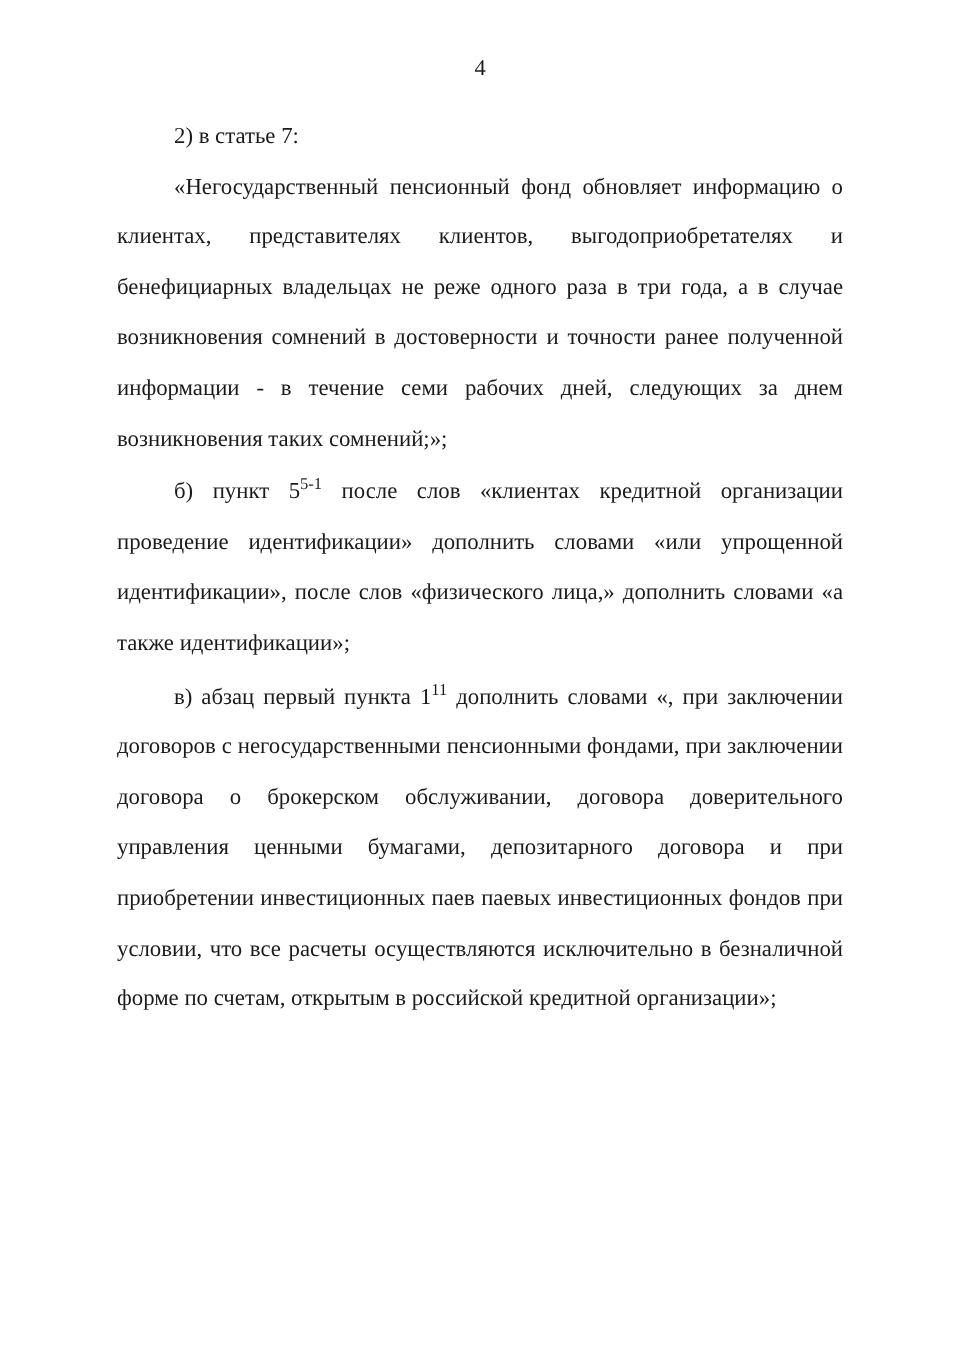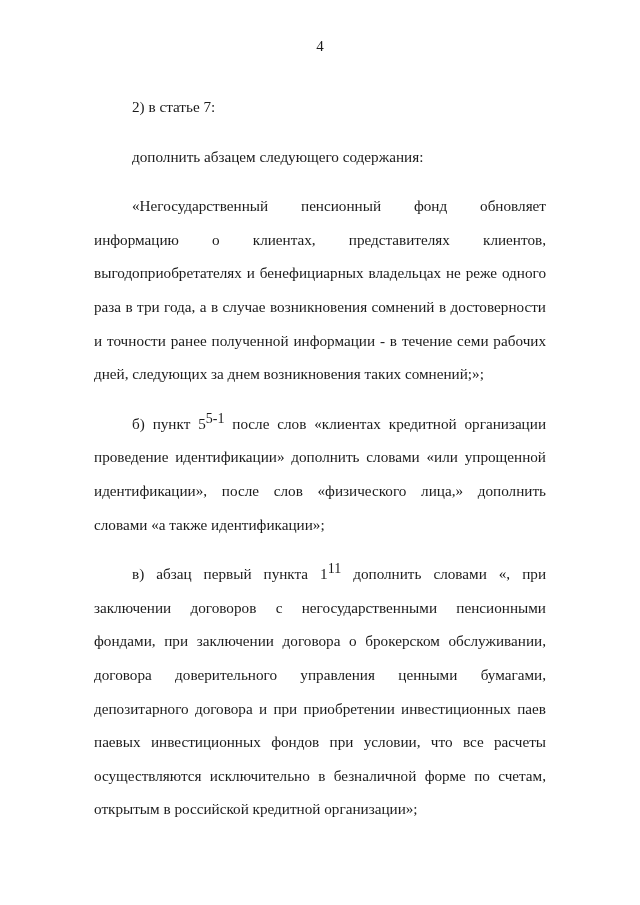--- a/index.html
+++ b/index.html
@@ -10,31 +10,30 @@
     color: #1a1a1a; font-size: 15.2px;
   }
   .page-number {
     position: absolute; top: 38px; left: 0; width: 640px; text-align: center;
     font-size: 15px;
   }
   .body {
     position: absolute; left: 78px; top: 74px; width: 484px;
     line-height: 33.6px;
   }
-  .p { margin: 16px; text-align: justify; text-align-last: left; }
+  .p { margin: 0; text-align: justify; text-align-last: left; }
   .indent { text-indent: 38px; }
   .spaced { margin-top: 2px; }
-  sup { font-size: 14px; line-height: 0; vertical-align: 6px; }
+  sup { font-size: 11px; line-height: 0; vertical-align: 6px; }
 </style>
 </head>
 <body>
 
 <div class="page">
   <div class="page-number">4</div>
 
   <div class="body">
     <p class="p indent">2) в статье 7:</p>
-    <p class="p indent">дополнить абзацем следующего содержания:</p>
     <p class="p indent">«Негосударственный пенсионный фонд обновляет информацию о клиентах, представителях клиентов, выгодоприобретателях и бенефициарных владельцах не реже одного раза в три года, а в случае возникновения сомнений в достоверности и точности ранее полученной информации - в течение семи рабочих дней, следующих за днем возникновения таких сомнений;»;</p>
     <p class="p indent spaced"><span>б) пункт 5</span><sup>5-1</sup><span> после слов «клиентах кредитной организации проведение идентификации» дополнить словами «или упрощенной идентификации», после слов «физического лица,» дополнить словами «а также идентификации»;</span></p>
     <p class="p indent spaced"><span>в) абзац первый пункта 1</span><sup>11</sup><span> дополнить словами «, при заключении договоров с негосударственными пенсионными фондами, при заключении договора о брокерском обслуживании, договора доверительного управления ценными бумагами, депозитарного договора и при приобретении инвестиционных паев паевых инвестиционных фондов при условии, что все расчеты осуществляются исключительно в безналичной форме по счетам, открытым в российской кредитной организации»;</span></p>
   </div>
 </div>
 
 </body></html>

